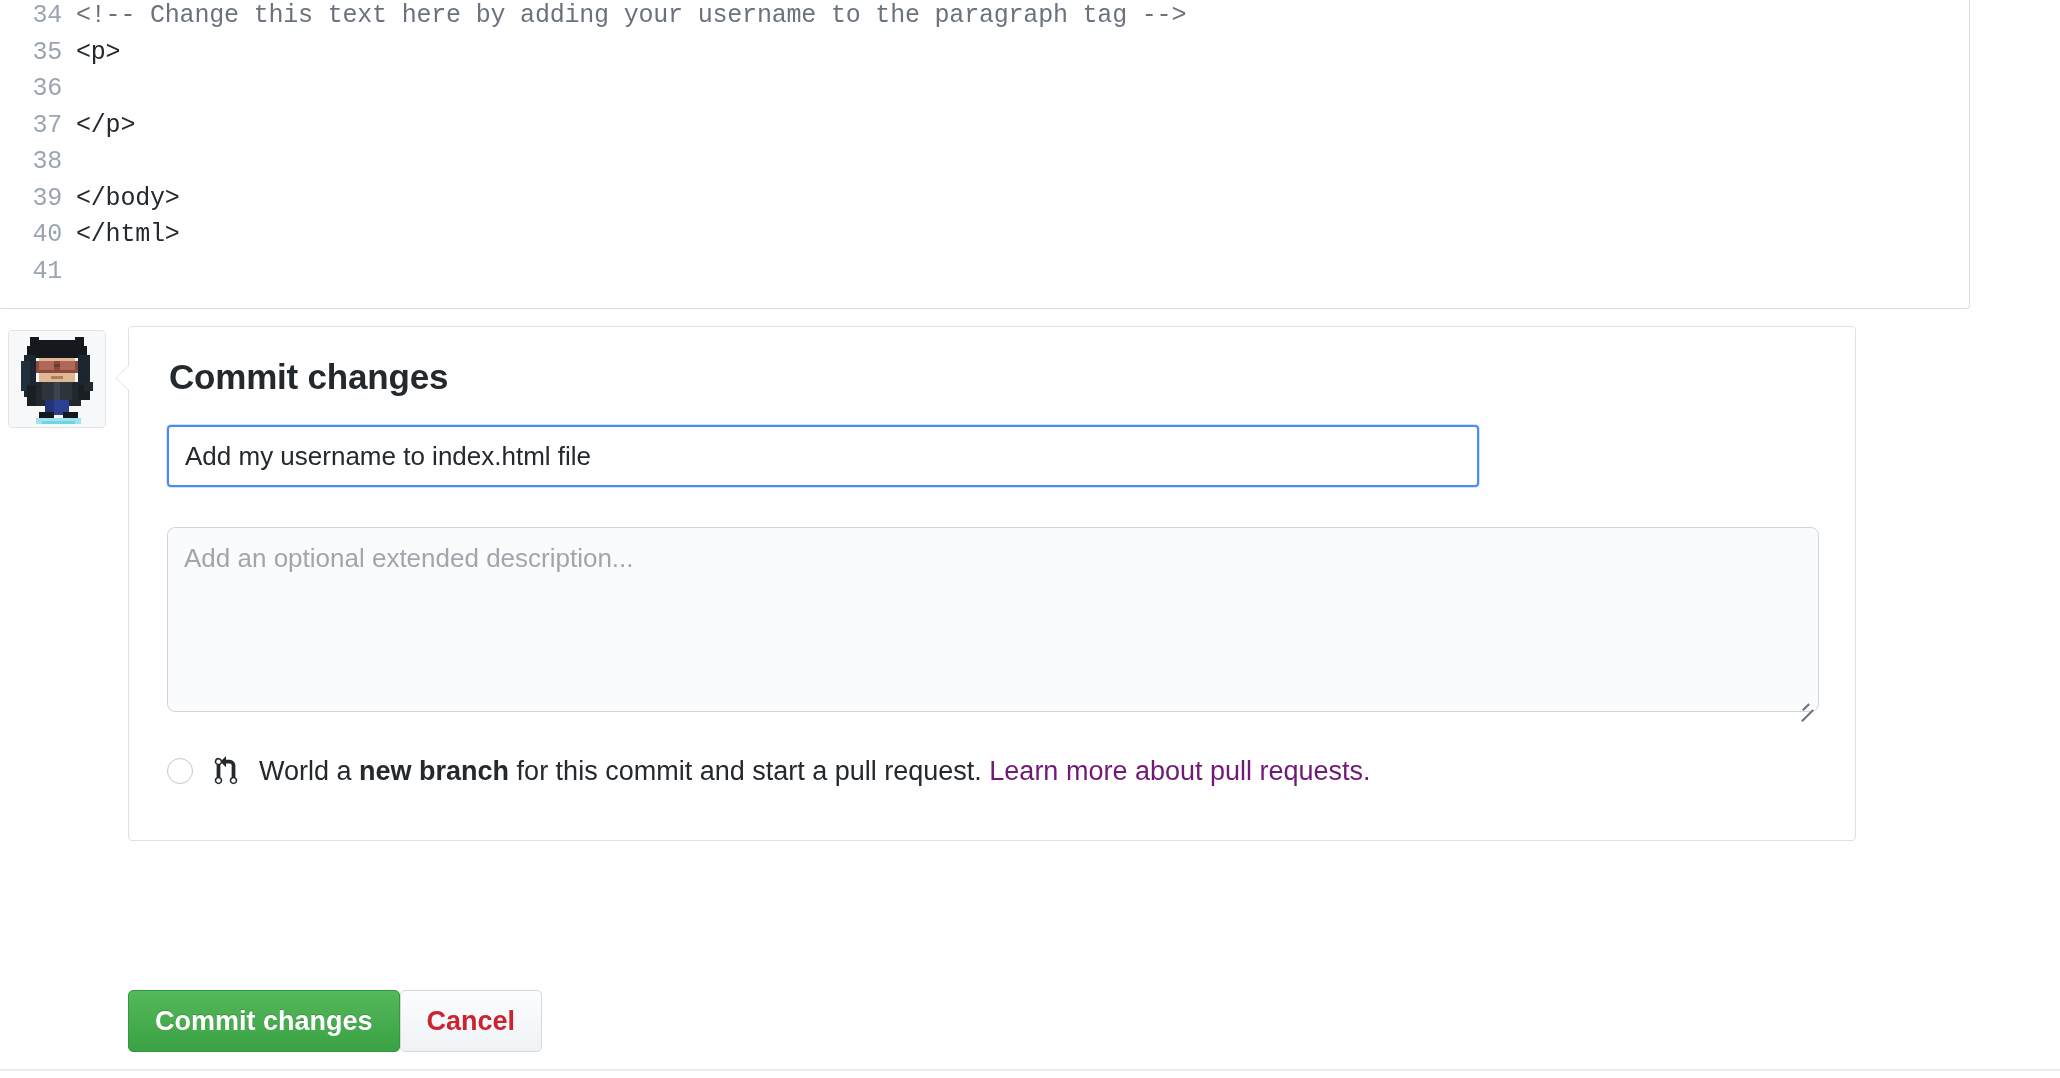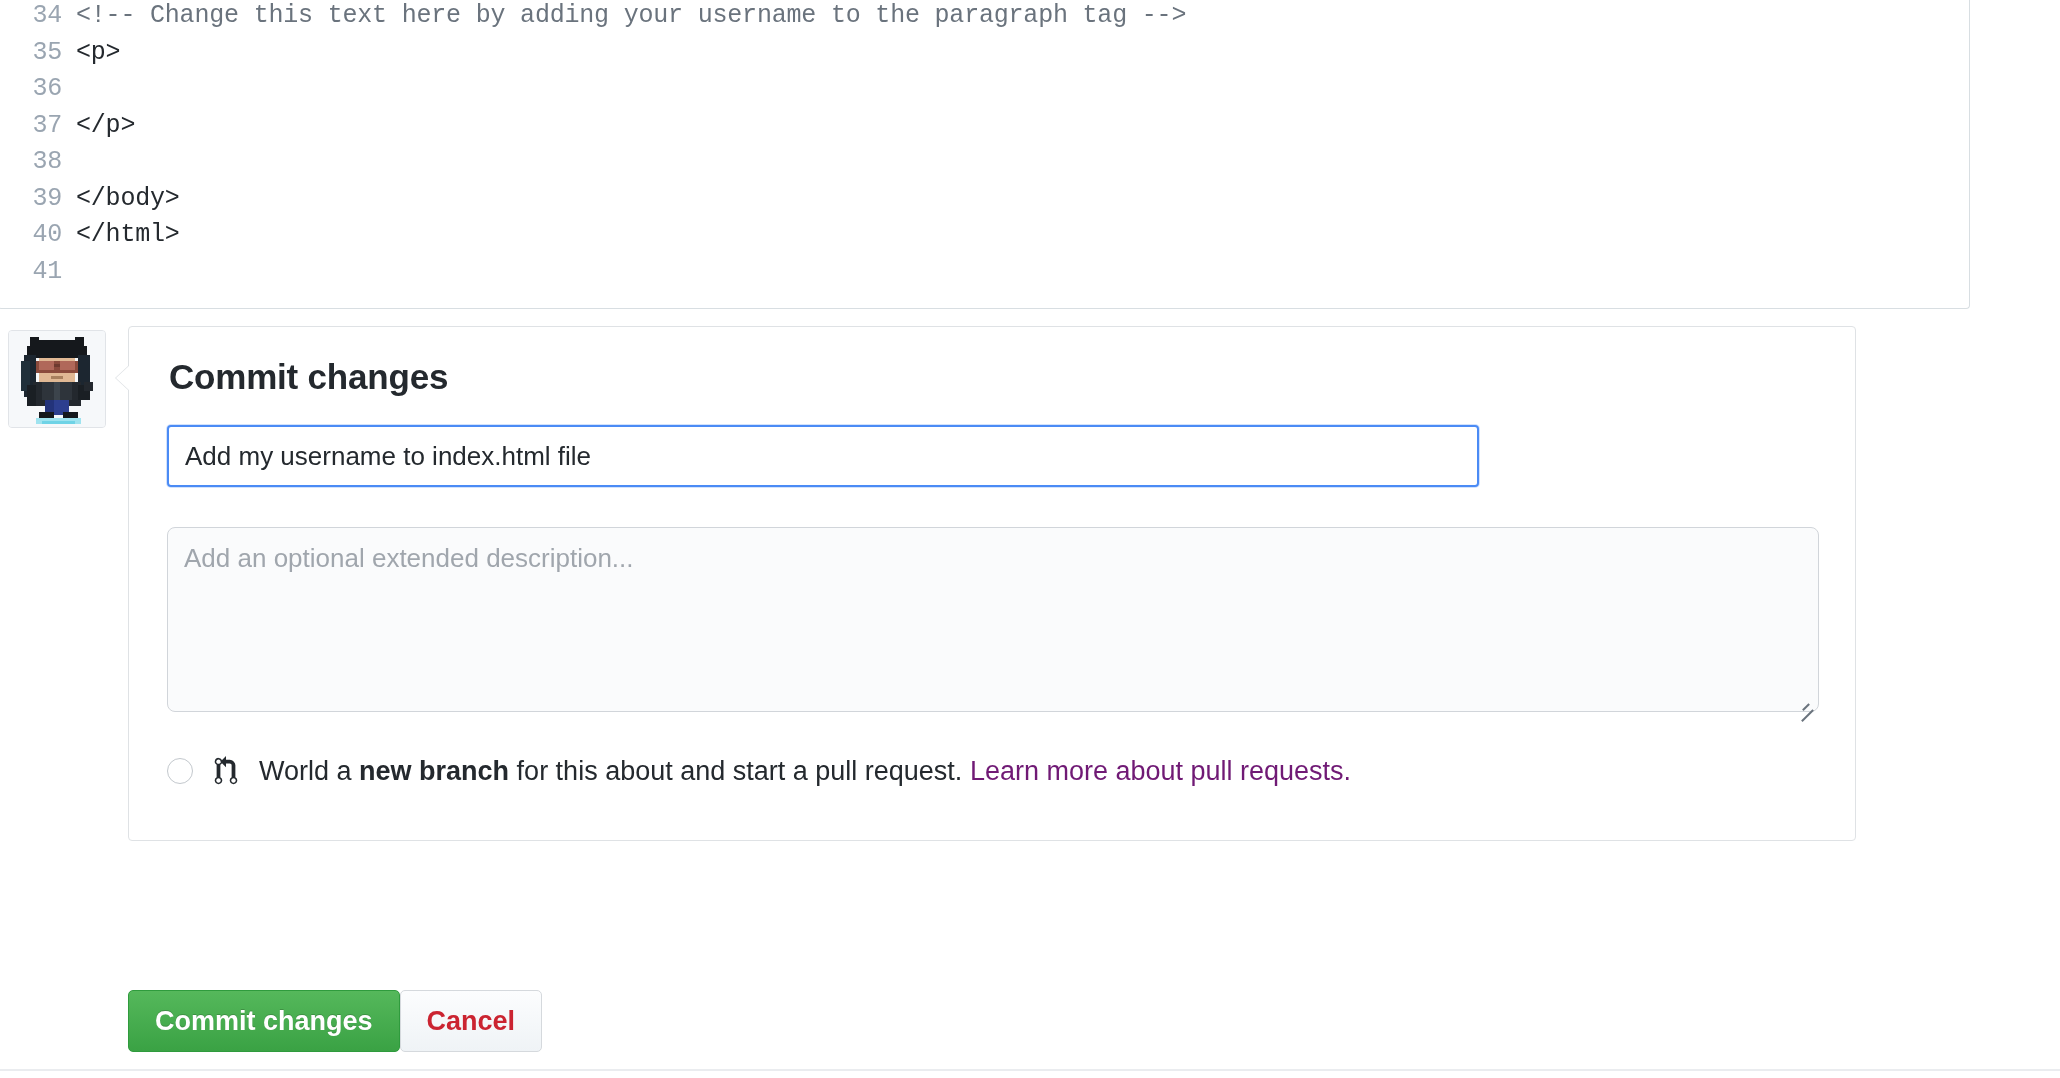--- a/index.html
+++ b/index.html
@@ -363,21 +363,21 @@
         <div class="opt-row">
           <span class="radio unchecked"></span>
           <span class="git-icon">
             <svg width="30" height="30" viewBox="0 0 12 16" fill="#24292e">
               <path d="M11 11.28c0-1.73 0-6.28 0-6.28-.03-.78-.34-1.47-.94-2.06C9.46 2.35 8.78 2.03 8 2H6V0L3 3l3 3V4h2c.27.02.48.11.69.31.21.2.3.42.31.69v6.28A1.993 1.993 0 0 0 10 15a1.993 1.993 0 0 0 1-3.72zm-1 2.92c-.66 0-1.2-.55-1.2-1.2 0-.65.55-1.2 1.2-1.2.65 0 1.2.55 1.2 1.2 0 .65-.54 1.2-1.2 1.2zM4 3c0-1.11-.89-2-2-2a1.993 1.993 0 0 0-1 3.72v6.56A1.993 1.993 0 0 0 2 15a1.993 1.993 0 0 0 1-3.72V4.72c.59-.34 1-.98 1-1.72zm-.8 10c0 .66-.55 1.2-1.2 1.2-.65 0-1.2-.55-1.2-1.2 0-.65.55-1.2 1.2-1.2.65 0 1.2.55 1.2 1.2zM2 4.2C1.34 4.2.8 3.65.8 3c0-.65.55-1.2 1.2-1.2.65 0 1.2.55 1.2 1.2 0 .65-.55 1.2-1.2 1.2z"></path>
             </svg>
           </span>
           <span class="opt-label">
             <span>World a</span>
             <b>new branch</b>
-            <span>for this about and start a pull request.</span>
+            <span>for this commit and start a pull request.</span>
             <a class="pr-link" href="#">Learn more about pull requests.</a>
           </span>
         </div>
 
       </div>
     </div>
 
     <div class="actions">
       <button class="btn-commit">Commit changes</button>
       <button class="btn-cancel">Cancel</button>

